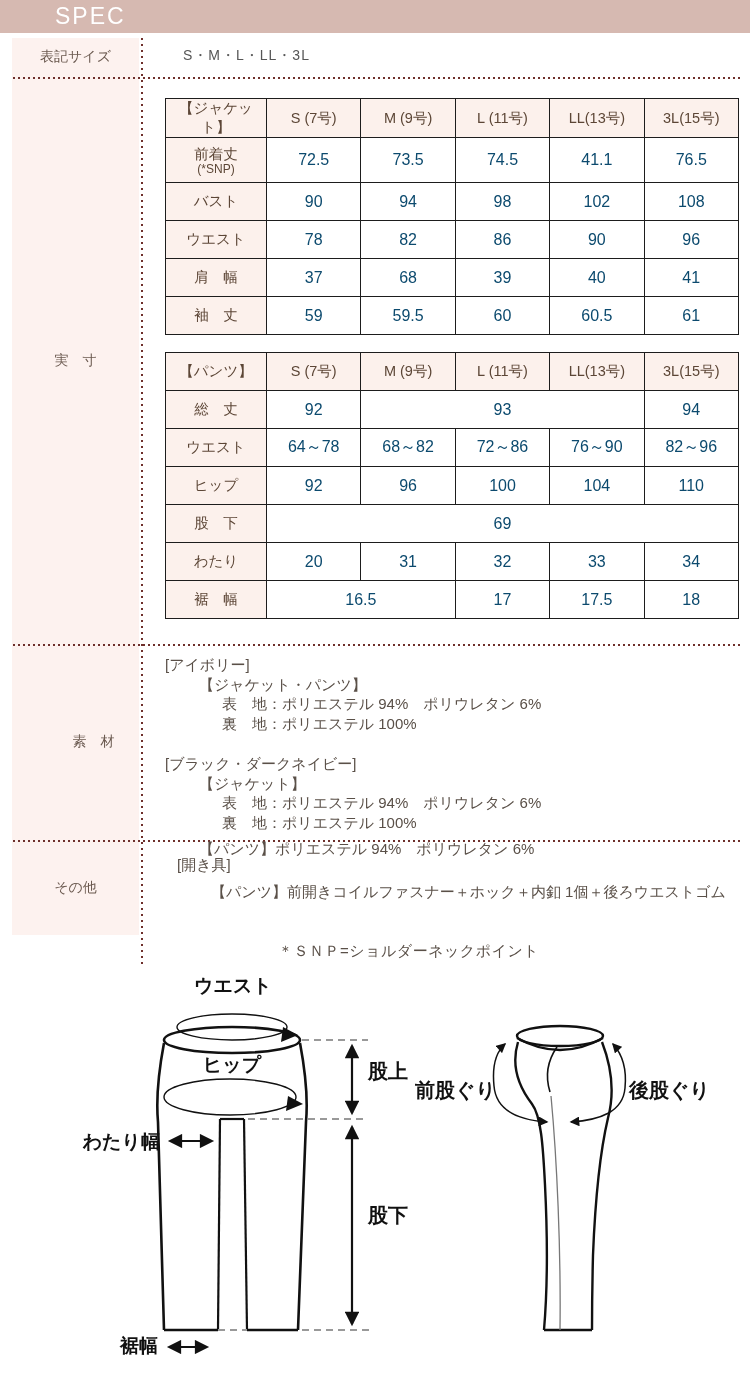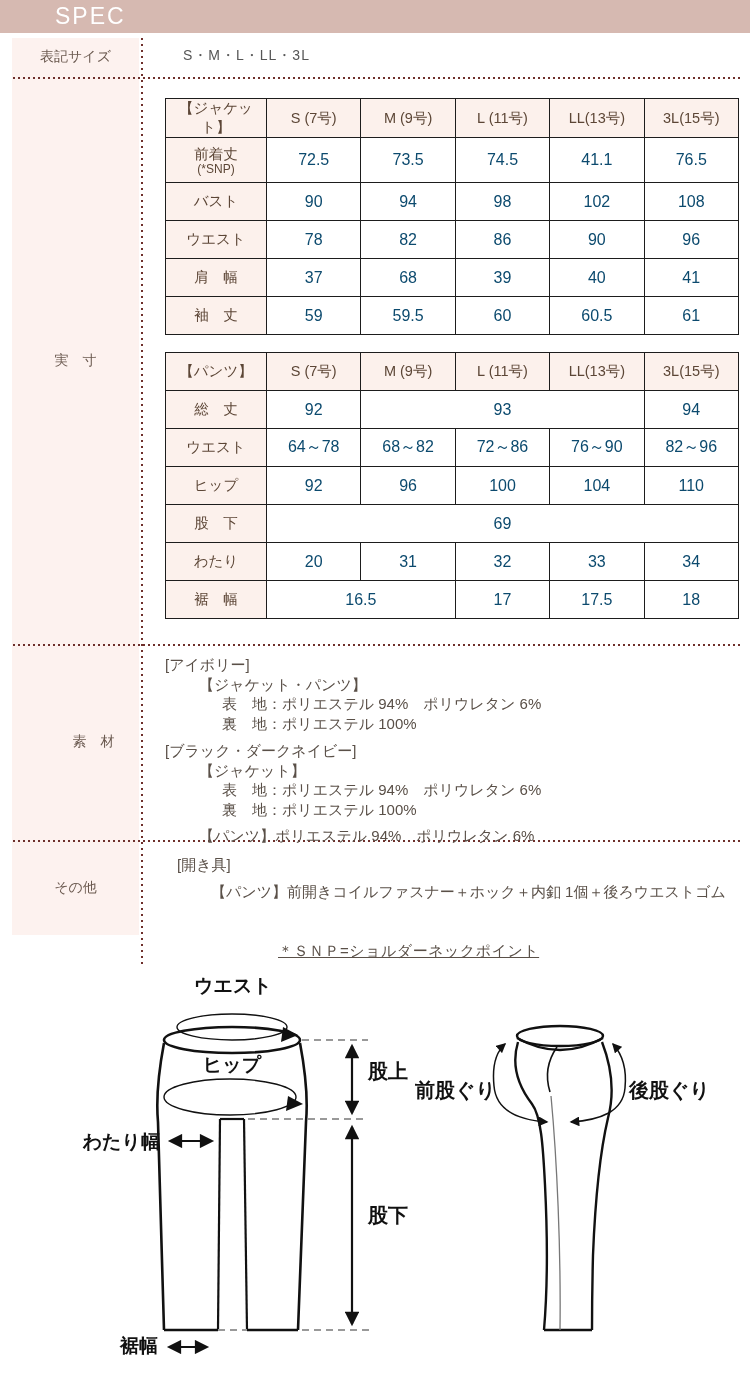--- a/index.html
+++ b/index.html
@@ -34,25 +34,25 @@
   table.spec td{color:#0c4a6e;font-size:16px;}
   table.spec col.c0{width:101px;}
   table.spec col.cn{width:94.4px;}
   .sublab{display:block;font-size:12px;margin-top:-2px;}
   #jacket-table tr.tall th,#jacket-table tr.tall td{height:44px;}
 
   
   .txtblock{left:165px;width:575px;color:#5a5048;font-size:15px;line-height:19.5px;}
   .txtblock .i1{margin-left:34px;}
   .txtblock .i2{margin-left:57px;}
-  .txtblock .gap8{margin-top:8px;}
+  .txtblock .gap8{margin-top:21px;}
   .txtblock .gap7{margin-top:7px;}
   #other-block{line-height:20px;}
   #other-block .i1{margin-top:7px;}
-  #snp-note{left:278px;top:942px;font-size:15px;color:#5a5048;letter-spacing:0.5px;text-decoration:underline;}
+  #snp-note{left:278px;top:942px;font-size:15px;color:#5a5048;letter-spacing:0.5px;}
 
   
   #diagram{left:0;top:965px;}
   #diagram text{font-family:"Liberation Sans","DejaVu Sans",sans-serif;font-weight:bold;
                 fill:#111;}
   .ln{stroke:#111;fill:none;}
 </style>
 </head>
 <body>
 

